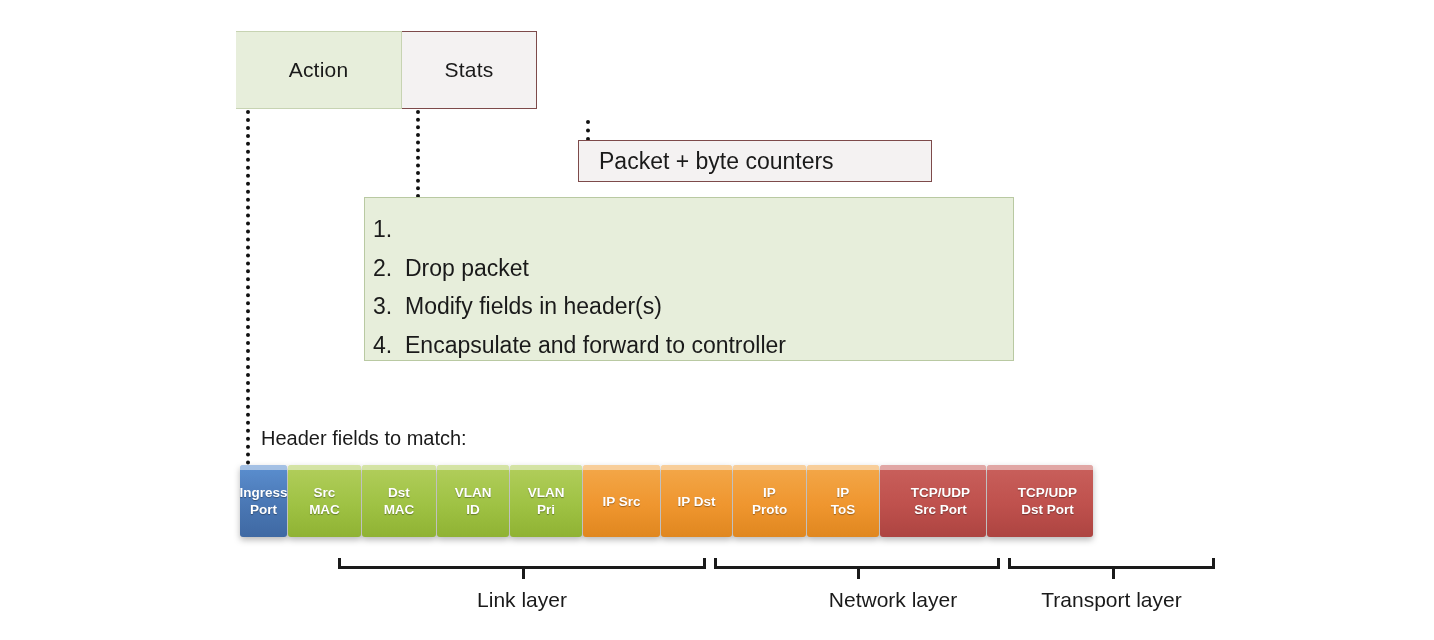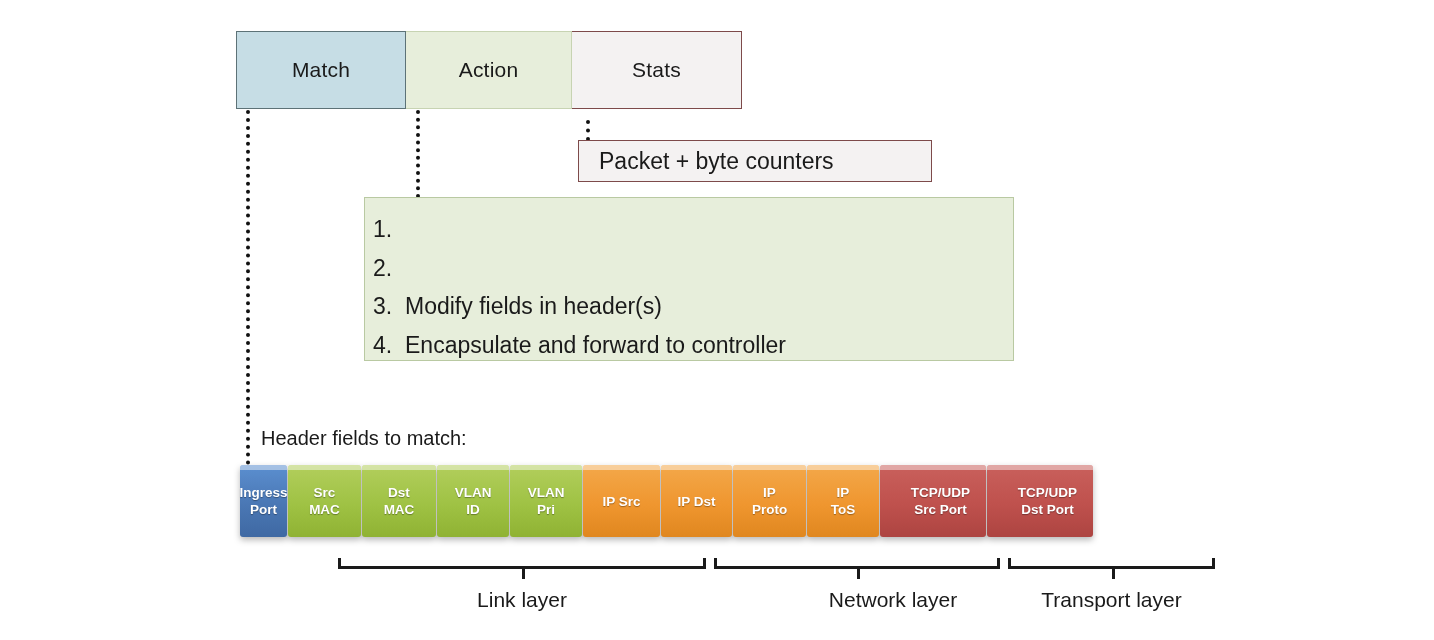--- a/index.html
+++ b/index.html
@@ -24,21 +24,21 @@
     display: flex;
     align-items: center;
     justify-content: center;
     font-size: 21px;
     color: #1a1a1a;
     letter-spacing: .2px;
   }
   .cell-match  { width: 170px; background: #c6dde5; border: 1.6px solid #5d7277; }
   .cell-action { width: 166px; background: #e7eedb; border: 1.6px solid #c7d3b2;
                  border-left: none; }
-  .cell-stats  { width: 170px; background: #f4f2f2; border: 1.6px solid #7d4a4a;
+  .cell-stats  { width: 135px; background: #f4f2f2; border: 1.6px solid #7d4a4a;
                  border-left: none; }
 
   
   .dotline {
     position: absolute;
     width: 0;
     border-left: 4px dotted #111111;
   }
 
   
@@ -132,23 +132,20 @@
     position: absolute;
     text-align: center;
     font-size: 21px;
     color: #1a1a1a;
   }
 </style>
 </head>
 <body>
 
 <div class="flow-table">
-  <div class="flow-cell cell-match">
-    <span>Match</span>
-  </div>
   <div class="flow-cell cell-action">
     <span>Action</span>
   </div>
   <div class="flow-cell cell-stats">
     <span>Stats</span>
   </div>
 </div>
 
 <div class="dotline" style="left:246px; top:110px; height:355px;"></div>
 <div class="dotline" style="left:416px; top:110px; height:88px;"></div>
@@ -158,20 +155,21 @@
   <span>Packet + byte counters</span>
 </div>
 
 <div class="callout actions-box">
   <ul class="actions-list">
     <li>
       <span class="action-num">1.</span>
     </li>
     <li>
       <span class="action-num">2.</span>
+      <span class="action-text">Drop packet</span>
     </li>
     <li>
       <span class="action-num">3.</span>
       <span class="action-text">Modify fields in header(s)</span>
     </li>
     <li>
       <span class="action-num">4.</span>
       <span class="action-text">Encapsulate and forward to controller</span>
     </li>
   </ul>

